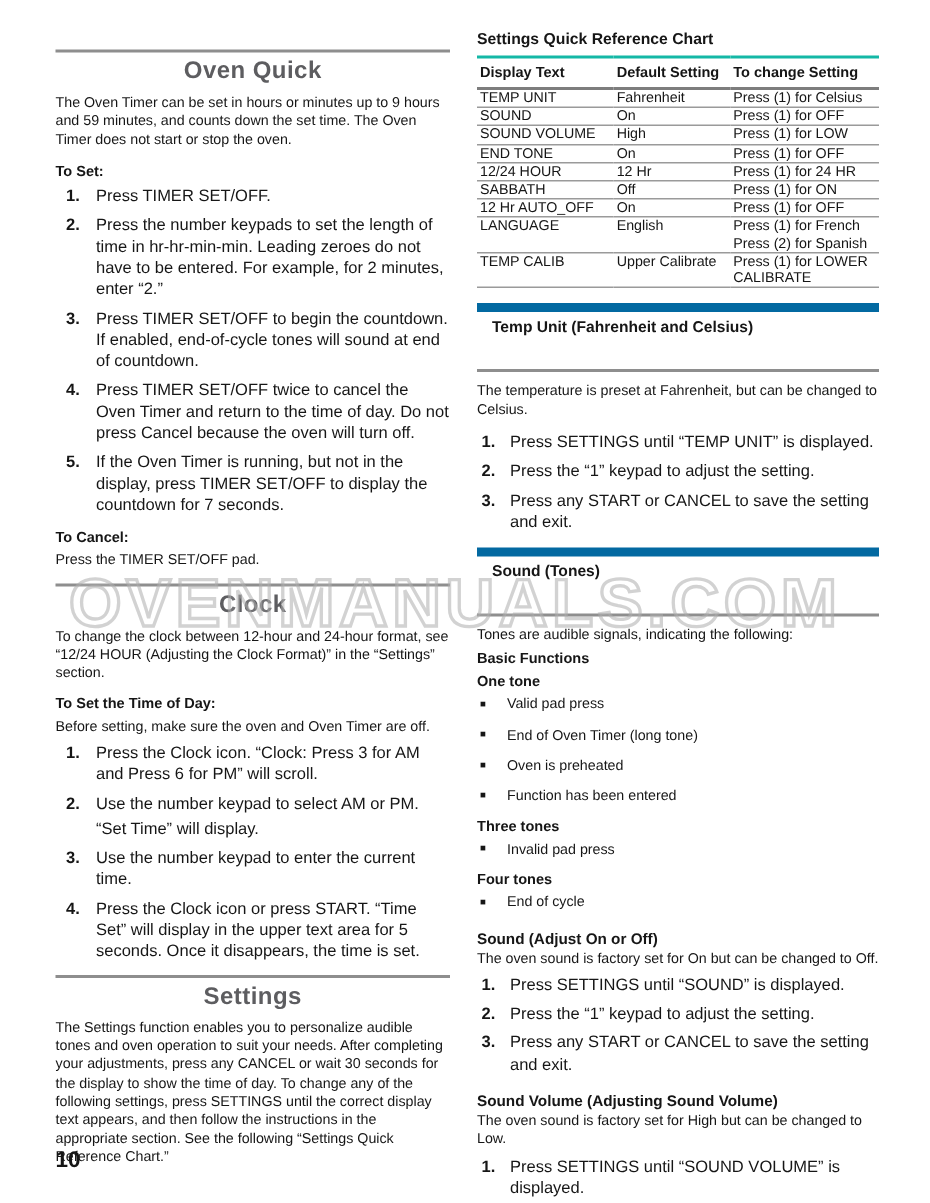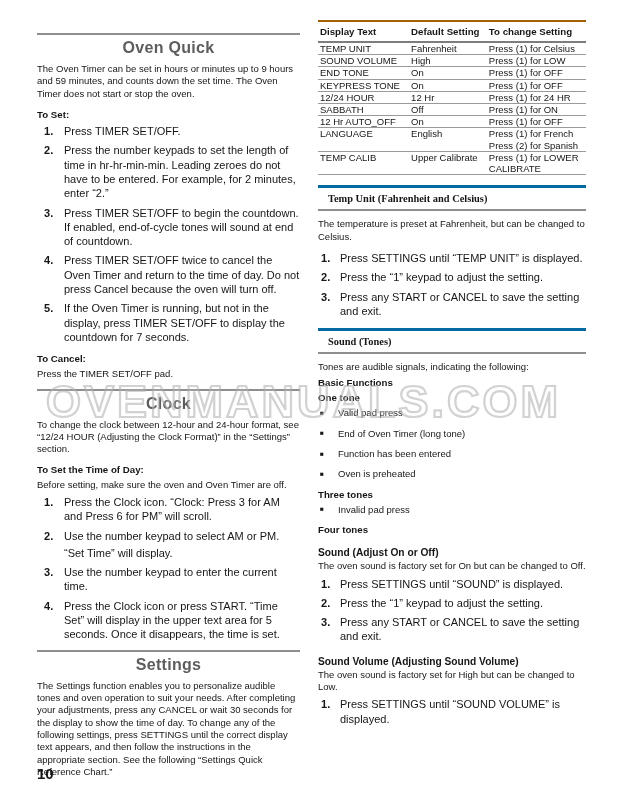--- a/index.html
+++ b/index.html
@@ -45,46 +45,45 @@
     content: counter(n) ".";
     position: absolute;
     left: 7px;
     font-weight: bold;
   }
   .col-right .step { padding-left: 22px; }
   .col-right .step::before { left: 3px; }
   .step-note { margin-top: 3px; }
 
   .chart-title { font-size: 10.5px; font-weight: bold; margin: 0 0 5px 0; }
-  table.chart { width: 100%; border-collapse: collapse; font-size: 9.5px; border-top: 2px solid #a16207; }
+  table.chart { width: 100%; border-collapse: collapse; font-size: 9.5px; border-top: 2px solid #14b8a6; }
   table.chart th {
     text-align: left;
     font-size: 9.7px;
     padding: 4px 2px;
     border-bottom: 2px solid #7d7d7d;
     vertical-align: top;
   }
   table.chart td {
     padding: 0 2px;
     border-bottom: 1.5px solid #9a9a9a;
     vertical-align: top;
     line-height: 1.18;
   }
   table.chart .c1 { width: 34%; }
   table.chart .c2 { width: 29%; }
   table.chart .c3 { width: 37%; white-space: pre-line; }
 
   .subhead {
-    border-top: 3px solid #0369a1;
+    border-top: 6px solid #0369a1;
     border-bottom: 2px solid #8e8e8e;
-    padding: 5px 0 5px 10px;
+    padding: 5px 0 22px 10px;
     font-weight: bold;
     font-size: 10.4px;
     margin: 10px 0 7px 0;
-    font-family: Liberation Serif, serif;
   }
   .runhead { font-size: 10.2px; font-weight: bold; margin: 12px 0 2px 0; }
   .minihead { font-size: 9.7px; font-weight: bold; margin: 3px 0 4px 0; }
 
   .bullet {
     position: relative;
     padding-left: 20px;
     font-size: 9.5px;
     line-height: 1.3;
     margin: 0 0 8px 0;
@@ -153,47 +152,48 @@
     </div>
 
     <hr class="rule">
     <div class="sec-title">Settings</div>
     <p class="body">The Settings function enables you to personalize audible tones and oven operation to suit your needs. After completing your adjustments, press any CANCEL or wait 30 seconds for the display to show the time of day. To change any of the following settings, press SETTINGS until the correct display text appears, and then follow the instructions in the appropriate section. See the following “Settings Quick Reference Chart.”</p>
 
   </div>
 
   <div class="col-right">
 
+    <div class="chart-title">Settings Quick Reference Chart</div>
 
     <table class="chart">
       <thead>
         <tr>
           <th class="c1">Display Text</th>
           <th class="c2">Default Setting</th>
           <th class="c3">To change Setting</th>
         </tr>
       </thead>
       <tbody>
         <tr>
           <td class="c1">TEMP UNIT</td>
           <td class="c2">Fahrenheit</td>
           <td class="c3">Press (1) for Celsius</td>
         </tr>
         <tr>
+          <td class="c1">SOUND</td>
+          <td class="c2">On</td>
+          <td class="c3">Press (1) for OFF</td>
+        </tr>
+        <tr>
           <td class="c1">SOUND VOLUME</td>
           <td class="c2">High</td>
           <td class="c3">Press (1) for LOW</td>
         </tr>
         <tr>
           <td class="c1">END TONE</td>
-          <td class="c2">On</td>
-          <td class="c3">Press (1) for OFF</td>
-        </tr>
-        <tr>
-          <td class="c1">KEYPRESS TONE</td>
           <td class="c2">On</td>
           <td class="c3">Press (1) for OFF</td>
         </tr>
         <tr>
           <td class="c1">12/24 HOUR</td>
           <td class="c2">12 Hr</td>
           <td class="c3">Press (1) for 24 HR</td>
         </tr>
         <tr>
           <td class="c1">SABBATH</td>
@@ -227,25 +227,26 @@
       <div class="step">Press the “1” keypad to adjust the setting.</div>
       <div class="step">Press any START or CANCEL to save the setting and exit.</div>
     </div>
 
     <div class="subhead">Sound (Tones)</div>
     <p class="body tight">Tones are audible signals, indicating the following:</p>
     <div class="minihead">Basic Functions</div>
     <div class="minihead">One tone</div>
     <div class="bullet">Valid pad press</div>
     <div class="bullet">End of Oven Timer (long tone)</div>
+    <div class="bullet">Oven is preheated</div>
     <div class="bullet">Function has been entered</div>
-    <div class="bullet">Oven is preheated</div>
     <div class="minihead">Three tones</div>
     <div class="bullet">Invalid pad press</div>
     <div class="minihead">Four tones</div>
+    <div class="bullet">End of cycle</div>
 
     <div class="runhead">Sound (Adjust On or Off)</div>
     <p class="body tight">The oven sound is factory set for On but can be changed to Off.</p>
     <div class="steps">
       <div class="step">Press SETTINGS until “SOUND” is displayed.</div>
       <div class="step">Press the “1” keypad to adjust the setting.</div>
       <div class="step">Press any START or CANCEL to save the setting and exit.</div>
     </div>
 
     <div class="runhead">Sound Volume (Adjusting Sound Volume)</div>

